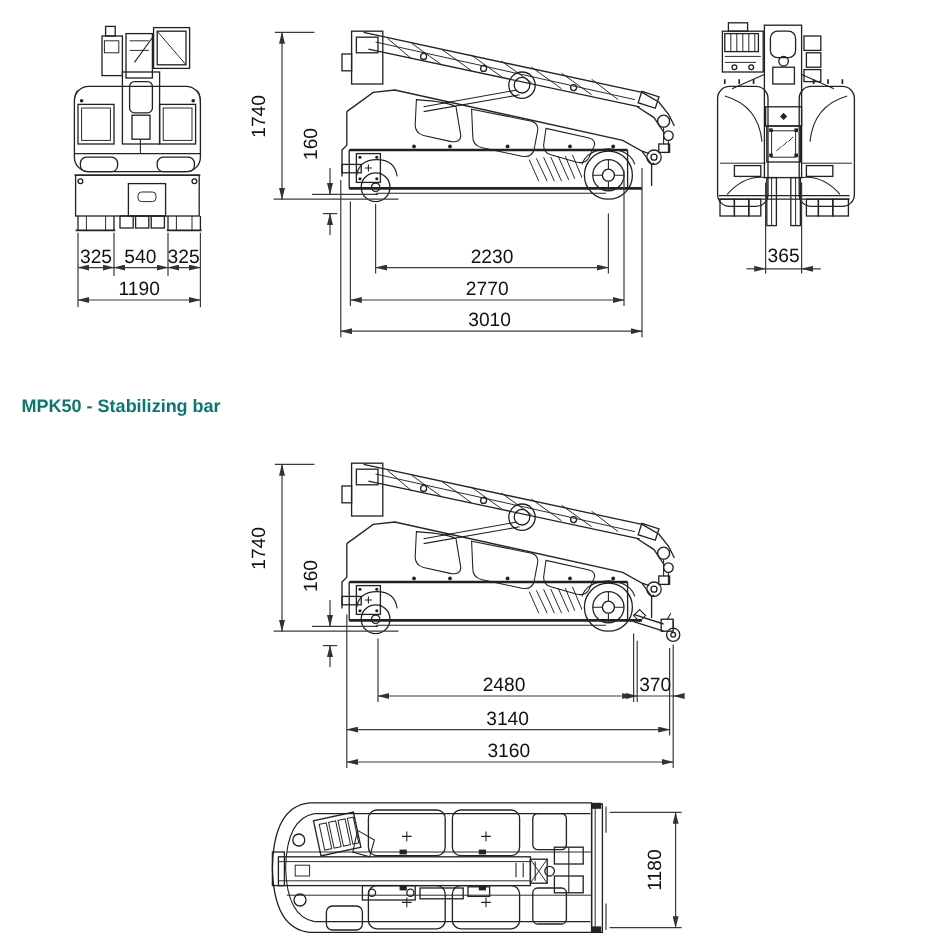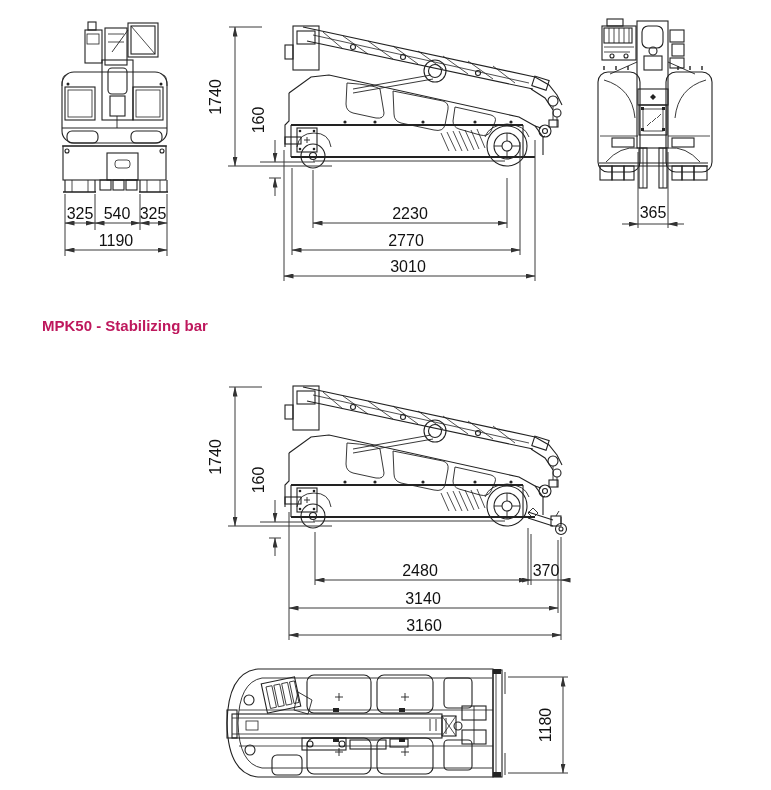--- a/index.html
+++ b/index.html
@@ -1,19 +1,19 @@
 <!DOCTYPE html>
 <html><head>
 <meta charset="utf-8">
 <style>
   html,body{margin:0;padding:0;background:#fff;}
   .page{position:relative;width:771px;height:790px;background:#fff;overflow:hidden;
         font-family:"Liberation Sans",sans-serif;}
-  .fig-title{position:absolute;left:18px;top:317px;font-size:15px;font-weight:bold;
-             color:#be185d;font-family:"Liberation Sans",sans-serif;margin-left:24px;}
+  .fig-title{position:absolute;left:18px;top:330px;font-size:15px;font-weight:bold;
+             color:#0f766e;font-family:"Liberation Sans",sans-serif;}
   svg{position:absolute;left:0;top:0;}
   text.dimtxt{font-family:"Liberation Sans",sans-serif;font-size:16px;fill:#111;}
 </style>
 </head>
 <body>
 
 <div class="page">
 
   <div class="fig-title">MPK50 - Stabilizing bar</div>
 

